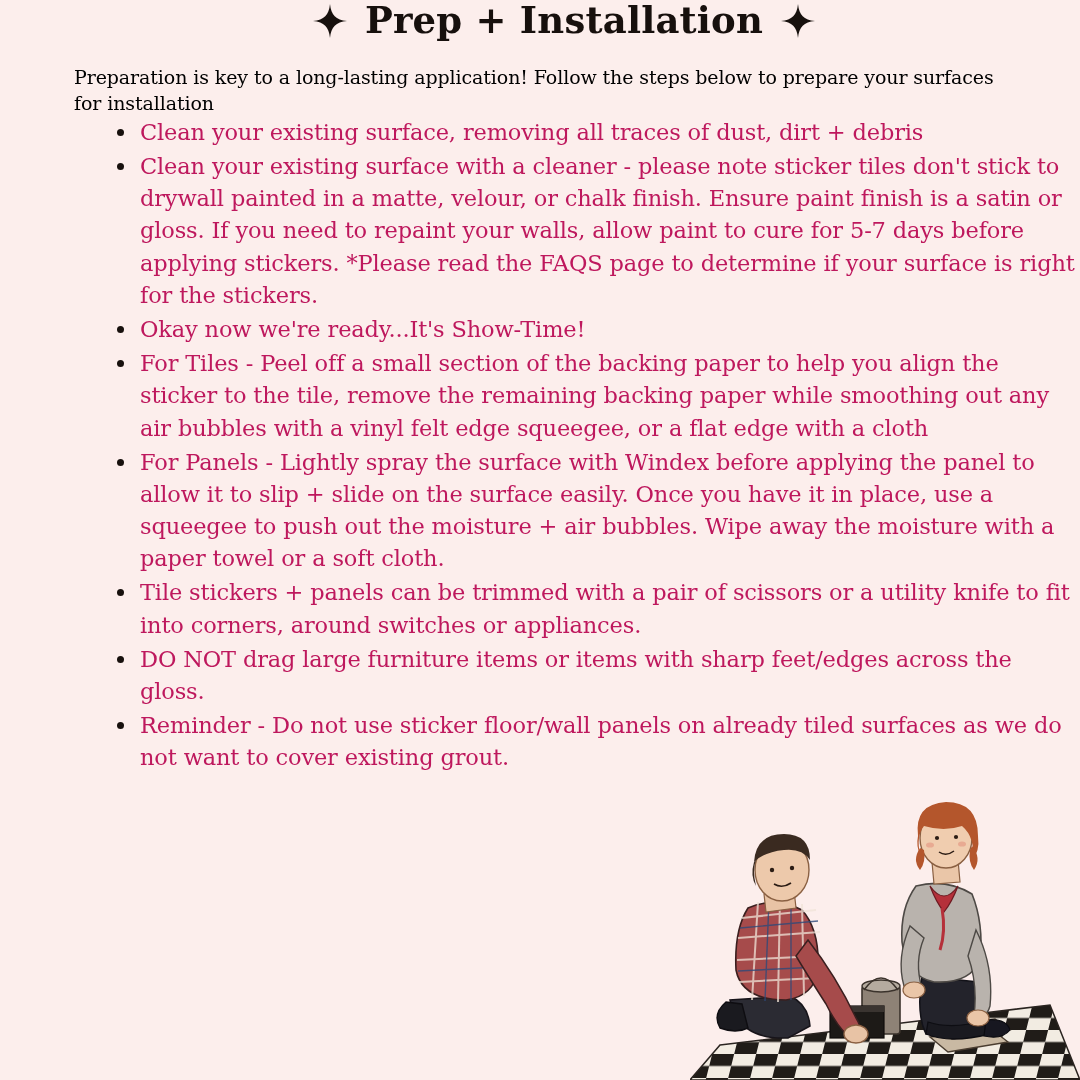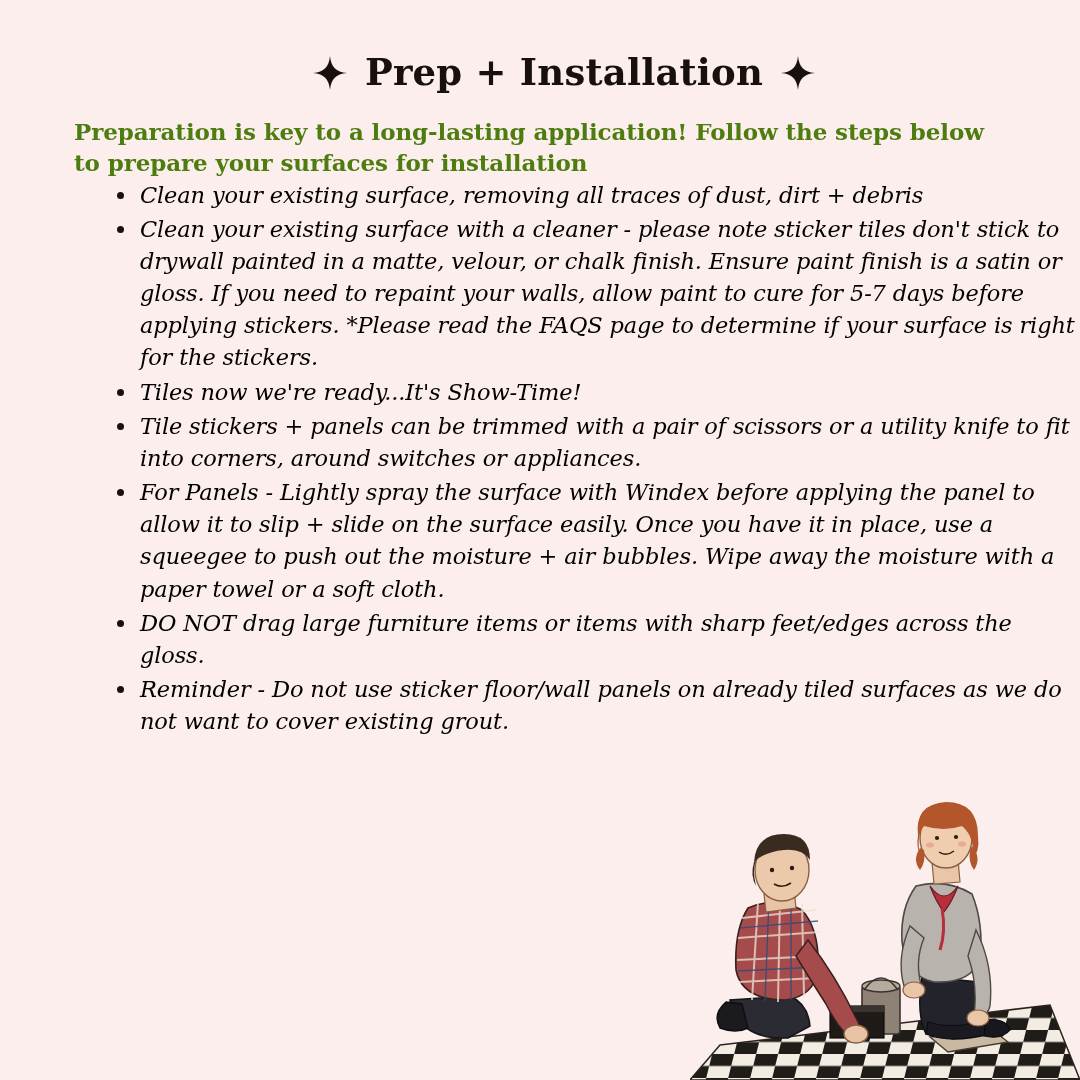--- a/index.html
+++ b/index.html
@@ -17,21 +17,20 @@
   }
   .page {
     position: relative;
     width: 1080px;
     height: 1080px;
     box-sizing: border-box;
   }
 
   
   .title-block {
-    padding-top: 52px;
     text-align: center;
     margin-left: 48px;
   }
   .title-line {
     display: flex;
     align-items: center;
     justify-content: center;
     gap: 18px;
     font-family: "DejaVu Serif", serif;
     font-weight: bold;
@@ -50,25 +49,24 @@
     height: 34px;
     position: relative;
     flex: 0 0 auto;
   }
   .sparkle svg { display:block; }
 
   
   .intro {
     margin: 24px 70px 0 74px;
     font-family: "DejaVu Serif", serif;
-    font-size: 23px;
+    font-size: 19px;
     line-height: 1.33;
-    color: #4d7c0f;
+    color: #000000;
     letter-spacing: -0.1px;
-    font-weight: bold;
   }
 
   
   ul.bullets {
     margin: 0;
     padding: 0;
     list-style: none;
   }
   .list-one {
     margin: 28px 0 0 0;
@@ -77,24 +75,23 @@
   .list-two {
     margin: 28px 0 0 0;
   }
   ul.bullets li {
     position: relative;
     padding-left: 28px;
     margin-left: 112px;
     font-family: "DejaVu Serif", serif;
     font-size: 22.5px;
     line-height: 1.43;
-    color: #000000;
+    color: #be185d;
     letter-spacing: -0.15px;
     margin-bottom: 2px;
-    font-style: italic;
   }
   ul.bullets li::before {
     content: "";
     position: absolute;
     left: 5px;
     top: 13px;
     width: 7px;
     height: 7px;
     border-radius: 50%;
     background: #17100d;
@@ -133,23 +130,24 @@
   </div>
 
   <p class="intro">Preparation is key to a long-lasting application!  Follow the steps below to prepare your surfaces for installation</p>
 
   <ul class="bullets list-one">
     <li>Clean your existing surface, removing all traces of dust, dirt + debris</li>
     <li>Clean your existing surface with a cleaner - please note sticker tiles don't stick to drywall painted in a matte, velour, or chalk finish.  Ensure paint finish is a satin or gloss.   If you need to repaint your walls, allow paint to cure for 5-7 days before applying stickers. *Please read the FAQS page to determine if your surface is right for the stickers.</li>
   </ul>
 
   <ul class="bullets list-two">
-    <li>Tiles now we're ready...It's Show-Time!</li>
+    <li>Okay now we're ready...It's Show-Time!</li>
+    <li>For Tiles - Peel off a small section of the backing paper to help you align the sticker to the tile, remove the remaining backing paper while smoothing out any air bubbles with a vinyl felt edge squeegee, or a flat edge with a cloth</li>
+    <li>For Panels - Lightly spray the surface with Windex before applying the panel to allow it to slip + slide on the surface easily.  Once you have it in place, use a squeegee to push out the moisture + air bubbles.   Wipe away the moisture with a paper towel or a soft cloth.</li>
     <li>Tile stickers + panels can be trimmed with a pair of scissors or a utility knife to fit into corners, around switches or appliances.</li>
-    <li>For Panels - Lightly spray the surface with Windex before applying the panel to allow it to slip + slide on the surface easily.  Once you have it in place, use a squeegee to push out the moisture + air bubbles.   Wipe away the moisture with a paper towel or a soft cloth.</li>
     <li>DO NOT drag large furniture items or items with sharp feet/edges across the gloss.</li>
     <li>Reminder - Do not use sticker floor/wall panels on already tiled surfaces as we do not want to cover existing grout.</li>
   </ul>
 
   <div class="illustration">
     <svg width="390" height="290" viewBox="0 0 390 290" aria-hidden="true">
       <defs>
         <clipPath id="floorclip">
           <polygon points="30,255 360,215 390,290 0,290"></polygon>
         </clipPath>

